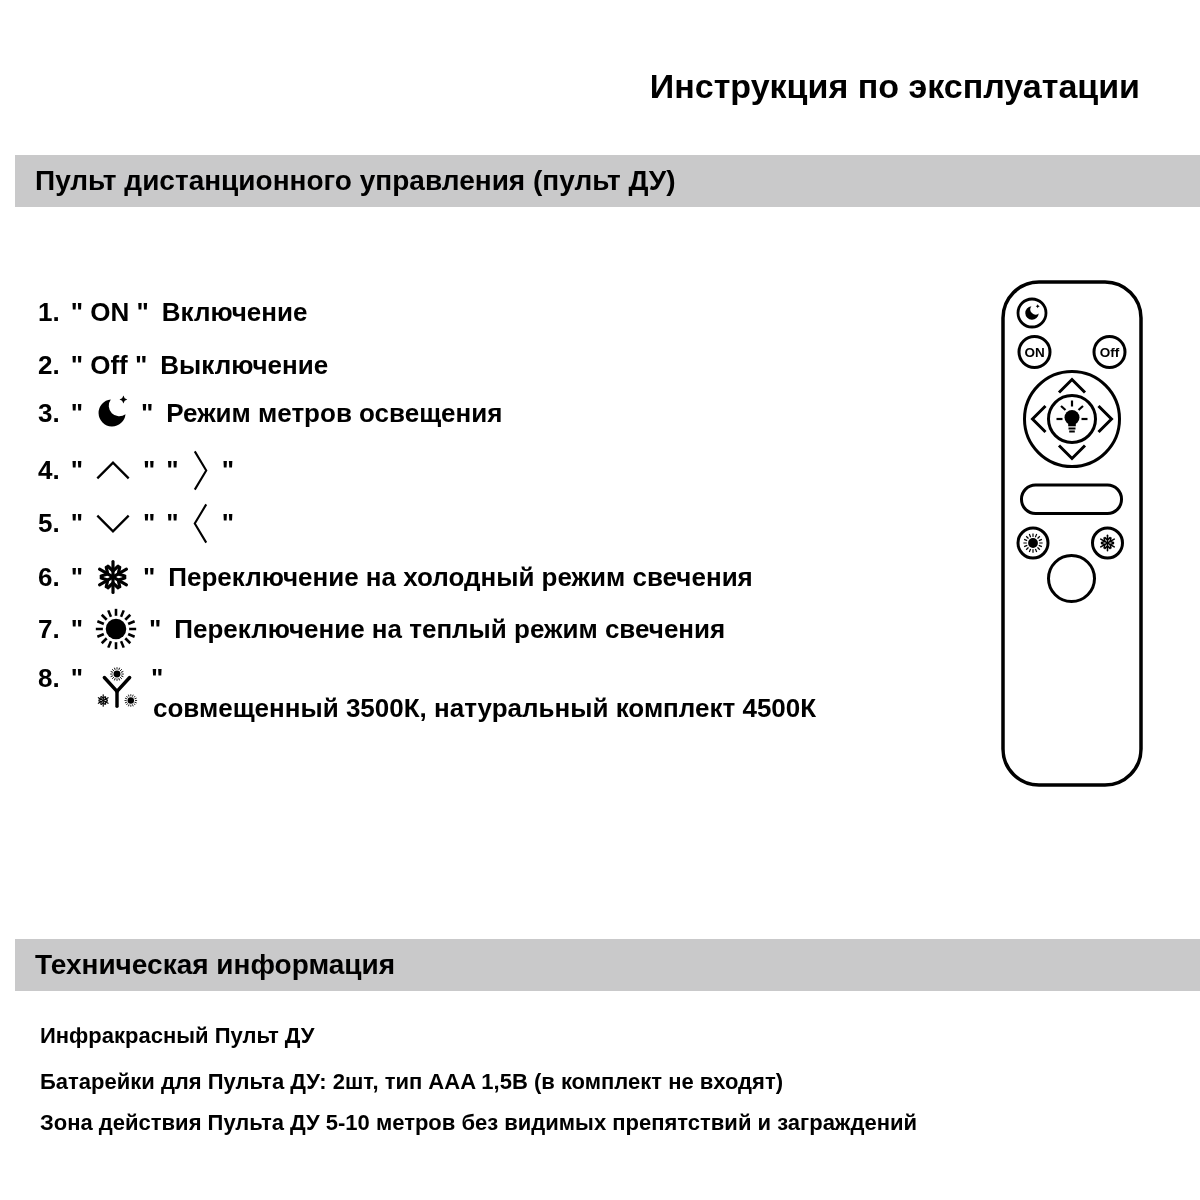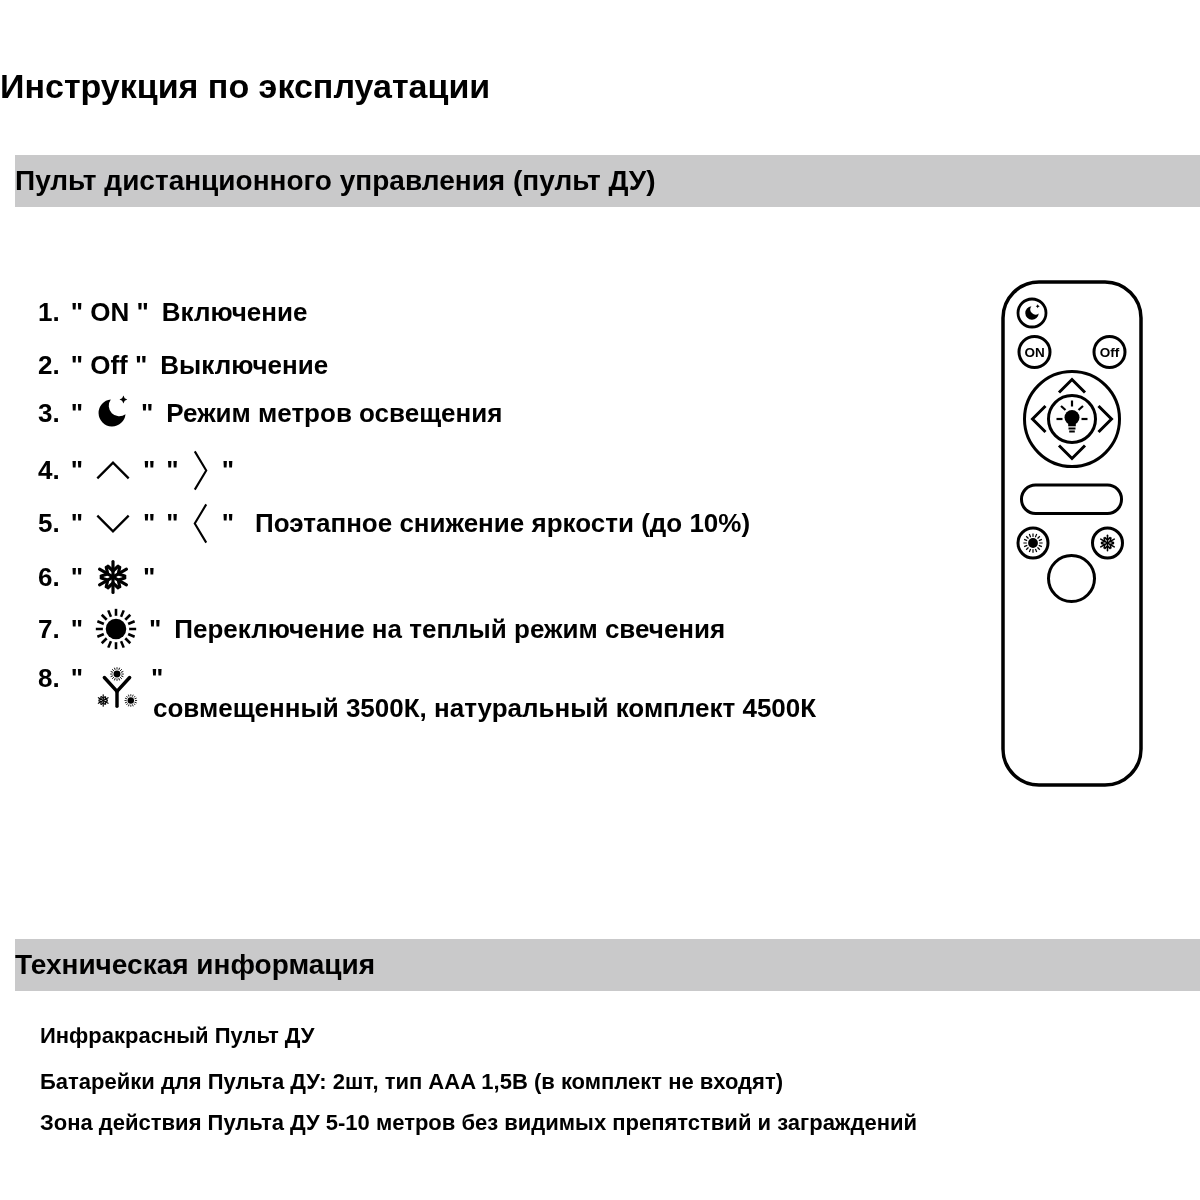--- a/index.html
+++ b/index.html
@@ -2,26 +2,26 @@
 <html><head>
 <meta charset="utf-8">
 <style>
   html,body{margin:0;padding:0;}
   body{
     width:1200px;height:1200px;position:relative;background:#ffffff;
     font-family:"Liberation Sans",sans-serif;font-weight:bold;color:#000;
     overflow:hidden;
   }
   .title{
-    position:absolute;top:66px;left:0;width:1140px;text-align:left;
+    position:absolute;top:66px;left:0;width:1140px;text-align:right;
     font-size:34px;line-height:40px;
   }
   .banner{
     position:absolute;left:15px;width:1185px;height:52px;background:#c9c9ca;
-    display:flex;align-items:center;box-sizing:border-box;
+    display:flex;align-items:center;box-sizing:border-box;padding-left:20px;
     font-size:28px;
   }
   .banner-remote{top:155px;}
   .banner-tech{top:939px;}
   .row{
     position:absolute;left:38px;display:flex;align-items:center;gap:11px;
     height:32px;font-size:26px;white-space:nowrap;
   }
   .row .q{font-size:26px;}
   .row .lbl{margin-left:2px;}
@@ -158,32 +158,32 @@
       </svg>
   </span>
   <span class="q">"</span>
   <span class="q">"</span>
   <span class="icon">
     <svg width="21" height="45">
         <use href="#sym-chevron-left" width="21" height="45"></use>
       </svg>
   </span>
   <span class="q">"</span>
-  <span class="lbl lbl-far">Поэтапное снижение яркости (до 10%)</span>
 </div>
 
 <div class="row" style="top:561px">
   <span>6.</span>
   <span class="q">"</span>
   <span class="icon">
     <svg width="38" height="38">
         <use href="#sym-snow" width="38" height="38"></use>
       </svg>
   </span>
   <span class="q">"</span>
+  <span class="lbl">Переключение на холодный режим свечения</span>
 </div>
 
 <div class="row" style="top:613px">
   <span>7.</span>
   <span class="q">"</span>
   <span class="icon">
     <svg width="44" height="44">
         <use href="#sym-sun" width="44" height="44"></use>
       </svg>
   </span>

